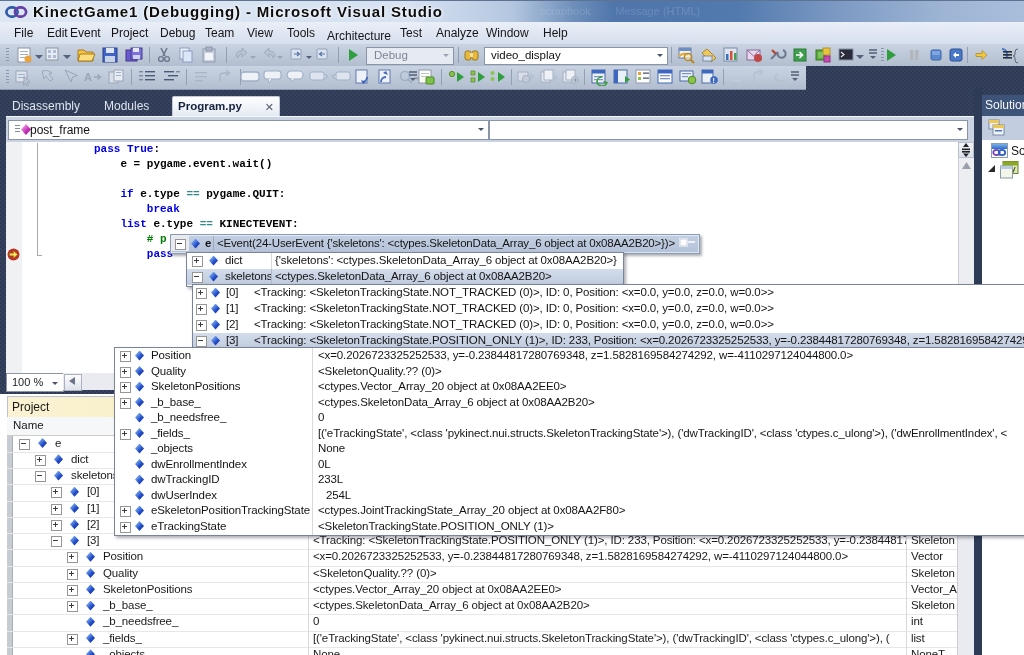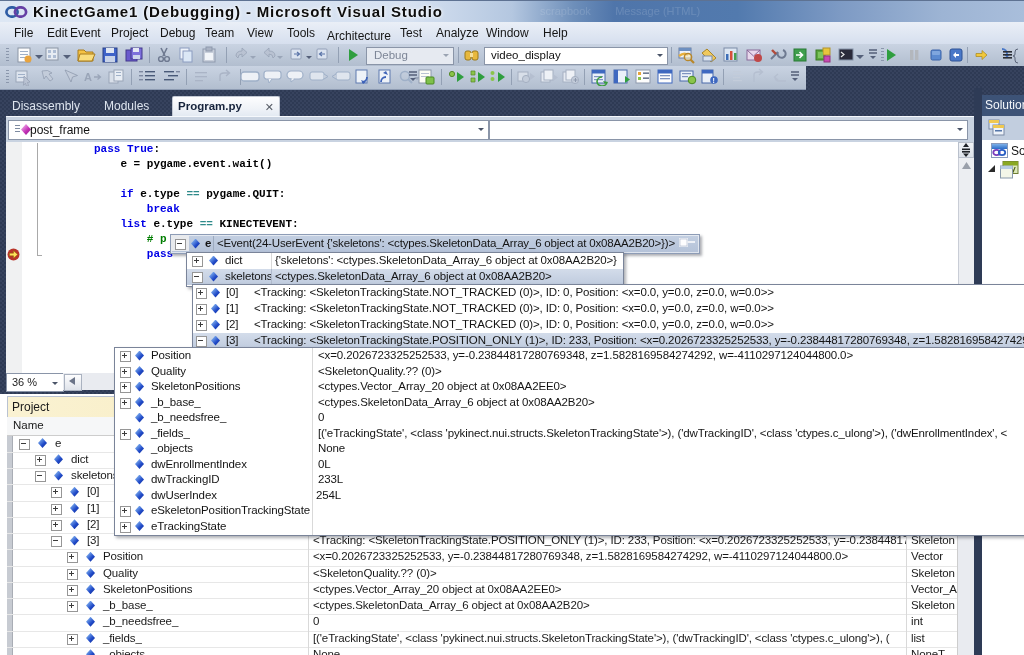--- a/index.html
+++ b/index.html
@@ -488,21 +488,21 @@
 <svg class="abs" style="left:961px;top:143px" width="10" height="14">
     <path d="M5 0 L8 4 L2 4 Z" fill="#1e2228"></path>
     <rect x="1" y="5.5" width="8" height="1.6" fill="#1e2228"></rect>
     <rect x="1" y="8" width="8" height="1.6" fill="#1e2228"></rect>
     <path d="M5 14 L2 10.5 L8 10.5 Z" fill="#1e2228"></path>
   </svg>
 <svg class="abs" style="left:962px;top:162px" width="9" height="7">
     <path d="M4.5 0 L9 7 L0 7 Z" fill="#9aa0ab"></path>
   </svg>
 <div class="abs" id="zoombox">
-    <span style="position:absolute;left:5px;top:2px">36 %</span>
+    <span style="position:absolute;left:5px;top:2px">100 %</span>
  <span class="arr" style="position:absolute;right:5px;top:8px;width:0;height:0;border:3.5px solid transparent;border-top-color:#4a5468;border-bottom:none"></span>
   </div>
 <div class="abs" id="hsb"></div>
 <div class="abs sbtn" style="left:64px;top:374px;width:16px;height:15px"></div>
 <svg class="abs" style="left:69px;top:377px" width="6" height="8">
     <path d="M6 0 L0 4 L6 8 Z" fill="#6b7488"></path>
   </svg>
 <div class="abs sbtn" style="left:941px;top:374px;width:16px;height:15px"></div>
 <svg class="abs" style="left:946px;top:377px" width="6" height="8">
     <path d="M0 0 L6 4 L0 8 Z" fill="#6b7488"></path>
@@ -833,31 +833,33 @@
       <span style="position:absolute;left:203px;top:1px;white-space:nowrap">0L</span>
     </div>
     <div class="trow" style="top:124.0px;height:15.5px">
       <span class="dia" style="left:20px;top:2.5px"></span>
       <span style="position:absolute;left:36px;top:1px">dwTrackingID</span>
       <span style="position:absolute;left:203px;top:1px;white-space:nowrap">233L</span>
     </div>
     <div class="trow" style="top:139.5px;height:15.5px">
       <span class="dia" style="left:20px;top:2.5px"></span>
       <span style="position:absolute;left:36px;top:1px">dwUserIndex</span>
-      <span style="position:absolute;left:201px;top:1px;white-space:nowrap">254L</span>
+      <span style="position:absolute;left:211px;top:1px;white-space:nowrap">254L</span>
     </div>
     <div class="trow" style="top:155.0px;height:15.5px">
       <span class="exp plus" style="left:5px;top:3px">
         <i></i>
         <b></b>
       </span>
       <span class="dia" style="left:20px;top:2.5px"></span>
       <span style="position:absolute;left:36px;top:1px">eSkeletonPositionTrackingState</span>
+      <span style="position:absolute;left:203px;top:1px;white-space:nowrap">&lt;ctypes.JointTrackingState_Array_20 object at 0x08AA2F80&gt;</span>
     </div>
     <div class="trow" style="top:170.5px;height:15.5px">
       <span class="exp plus" style="left:5px;top:3px">
         <i></i>
         <b></b>
       </span>
       <span class="dia" style="left:20px;top:2.5px"></span>
       <span style="position:absolute;left:36px;top:1px">eTrackingState</span>
+      <span style="position:absolute;left:203px;top:1px;white-space:nowrap">&lt;SkeletonTrackingState.POSITION_ONLY (1)&gt;</span>
     </div>
 </div>
 
 </body></html>

